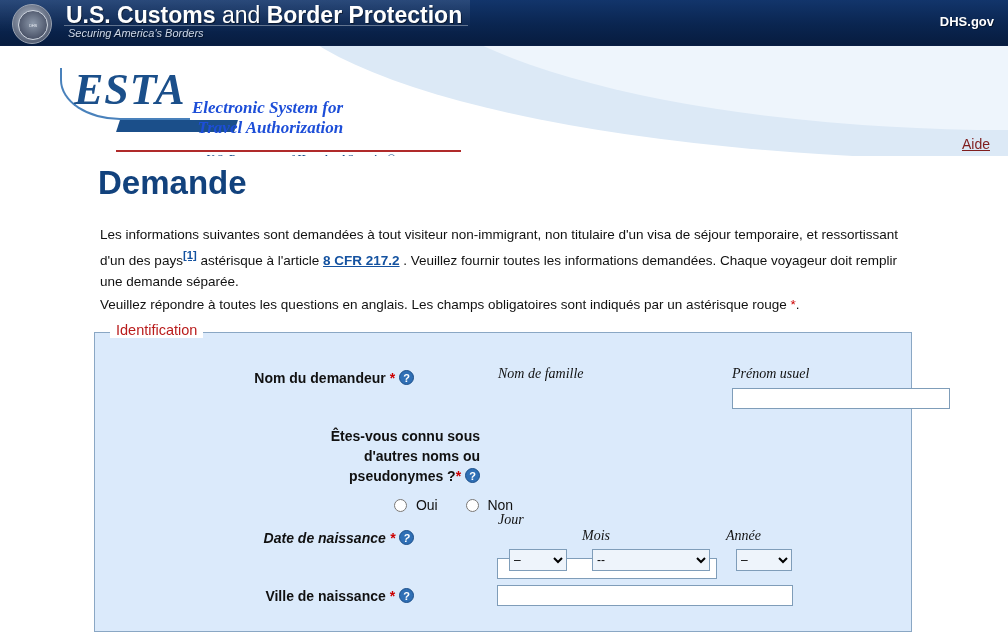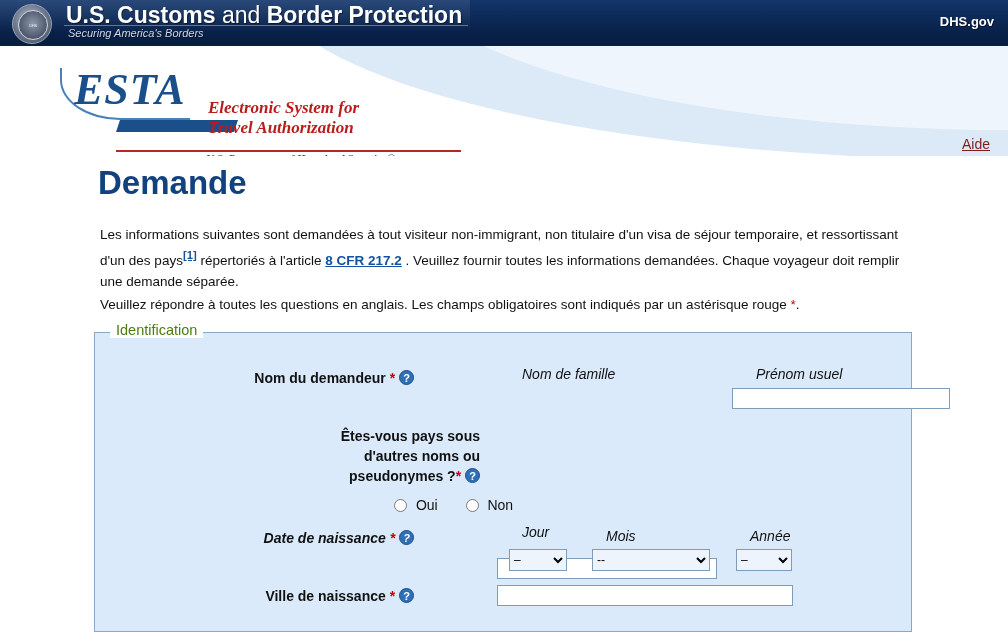--- a/index.html
+++ b/index.html
@@ -89,24 +89,25 @@
     position: absolute; left: 2px; top: 8px; width: 130px; height: 52px;
     border: 2px solid #2a6cb0; border-right: none; border-top: none;
     border-bottom-left-radius: 60px 40px;
     opacity: .85;
   }
   .esta-bar {
     position: absolute; left: 60px; top: 60px; width: 118px; height: 12px;
     background: #1b4f8a; transform: skewX(-18deg);
   }
   .esta-text1 {
-    position: absolute; left: 150px; top: 40px;
+    position: absolute; left: 134px; top: 40px;
     font-family: "Liberation Serif", serif;
-    font-size: 17px; font-style: italic; font-weight: bold; color: #b91c1c;
+    font-size: 17px; font-style: italic; font-weight: bold; color: #1d4ed8;
     line-height: 20px;
+    text-align: right;
   }
   .esta-rule {
     position: absolute; left: 58px; top: 92px; width: 345px; height: 2px;
     background: #b02a2a;
   }
   .esta-dhs {
     position: absolute; left: 148px; top: 94px;
     font-family: "Liberation Serif", serif;
     font-size: 11px; font-style: italic; font-weight: bold; color: #1b4f8a;
   }
@@ -136,36 +137,36 @@
 
   
   .fieldset {
     position: absolute; left: 94px; top: 176px; width: 818px; height: 300px;
     border: 1px solid #8aa7c4;
     background: #dbeafb;
   }
   .legend {
     position: absolute; left: 110px; top: 166px;
     background: #ffffff; padding: 0 6px;
-    font-size: 14.5px; color: #4d7c0f;
+    font-size: 14.5px; color: #b91c1c;
   }
   .form-area { position: absolute; left: 94px; top: 176px; width: 818px; height: 300px; }
   .lbl {
     position: absolute; text-align: right;
     font-size: 14px; color: #111; font-weight: bold; line-height: 20px;
   }
   .help-icon {
     display: inline-block; width: 15px; height: 15px; border-radius: 50%;
     background: #2f6fb5; color: #fff; font-size: 11px; font-weight: bold;
     text-align: center; line-height: 15px; vertical-align: 1px;
     border: 1px solid #1b4f8a; cursor: pointer;
   }
   .sublabel {
     position: absolute; font-size: 14px; color: #111;
-    font-style: italic; font-family: Liberation Sans, sans-serif; margin-left: 24px;
+    font-style: italic; font-family: Liberation Serif, serif;
   }
   input.txt {
     position: absolute; height: 21px;
     border: 1px solid #7f9db9; background: #fff;
     font-size: 13px; padding: 1px 3px;
     font-family: "Liberation Sans", sans-serif;
   }
   select.sel {
     position: absolute; height: 22px;
     border: 1px solid #7f9db9; background: #eef4fb;
@@ -210,58 +211,58 @@
       <div class="esta-dhs">U.S. Department of Homeland Security ®</div>
     </div>
 
     <div class="aide-link">Aide</div>
   </div>
 
   <div class="content">
 
     <div class="page-title">Demande</div>
 
-    <div class="intro"><span>Les informations suivantes sont demandées à tout visiteur non-immigrant, non titulaire d'un visa de séjour temporaire, et ressortissant d'un des pays</span><sup><a>[1]</a></sup><span> répertoriés à l'article </span><a>8 CFR 217.2</a><span> . Veuillez fournir toutes les informations demandées. Chaque voyageur doit remplir une demande séparée.</span></div>
+    <div class="intro"><span>Les informations suivantes sont demandées à tout visiteur non-immigrant, non titulaire d'un visa de séjour temporaire, et ressortissant d'un des pays</span><sup><a>[1]</a></sup><span> astérisque à l'article </span><a>8 CFR 217.2</a><span> . Veuillez fournir toutes les informations demandées. Chaque voyageur doit remplir une demande séparée.</span></div>
 
     <div class="intro2"><span>Veuillez répondre à toutes les questions en anglais. Les champs obligatoires sont indiqués par un astérisque rouge </span><span class="req-star">*</span><span>.</span></div>
 
     <div class="fieldset"></div>
     <div class="legend">Identification</div>
 
     <div class="form-area">
 
       <div class="lbl" style="left:60px; top:36px; width:260px;">
         <span>Nom du demandeur</span>
         <span class="req-star">*</span>
         <span class="help-icon">?</span>
       </div>
       <div class="sublabel" style="left:404px; top:34px;">Nom de famille</div>
       <input class="txt" style="left: 403px; width: 220px; top: 226px;" type="text" value="">
       <div class="sublabel" style="left:638px; top:34px;">Prénom usuel</div>
       <input class="txt" style="left: 638px; top: 56px; width: 218px;" type="text" value="">
 
       <div class="lbl" style="left:60px; top:94px; width:326px;">
-        <span>Êtes-vous pays sous</span><br>
+        <span>Êtes-vous connu sous</span><br>
         <span>d'autres noms ou</span><br>
         <span>pseudonymes ?</span><span class="req-star">*</span>
         <span class="help-icon">?</span>
       </div>
       <div class="radio-wrap" style="left:300px; top:134px;">
         <input type="radio" name="othernames" id="on-yes" style="">
         <label for="on-yes">Oui</label>
         <input type="radio" name="othernames" id="on-no" style="">
         <label for="on-no">Non</label>
       </div>
 
       <div class="lbl" style="left:60px; top:196px; width:260px;font-style:italic;">
         <span>Date de naissance</span>
         <span class="req-star">*</span>
         <span class="help-icon">?</span>
       </div>
-      <div class="sublabel" style="left:404px; top:192px;">Jour</div>
+      <div class="sublabel" style="left:404px; top:180px;">Jour</div>
       <select class="sel" style="left:415px; top:217px; width:58px;">
         <option>–</option>
       </select>
       <div class="sublabel" style="left:488px; top:196px;">Mois</div>
       <select class="sel" style="left:498px; top:217px; width:118px;">
         <option>--</option>
       </select>
       <div class="sublabel" style="left:632px; top:196px;">Année</div>
       <select class="sel" style="left:642px; top:217px; width:56px;">
         <option>–</option>

